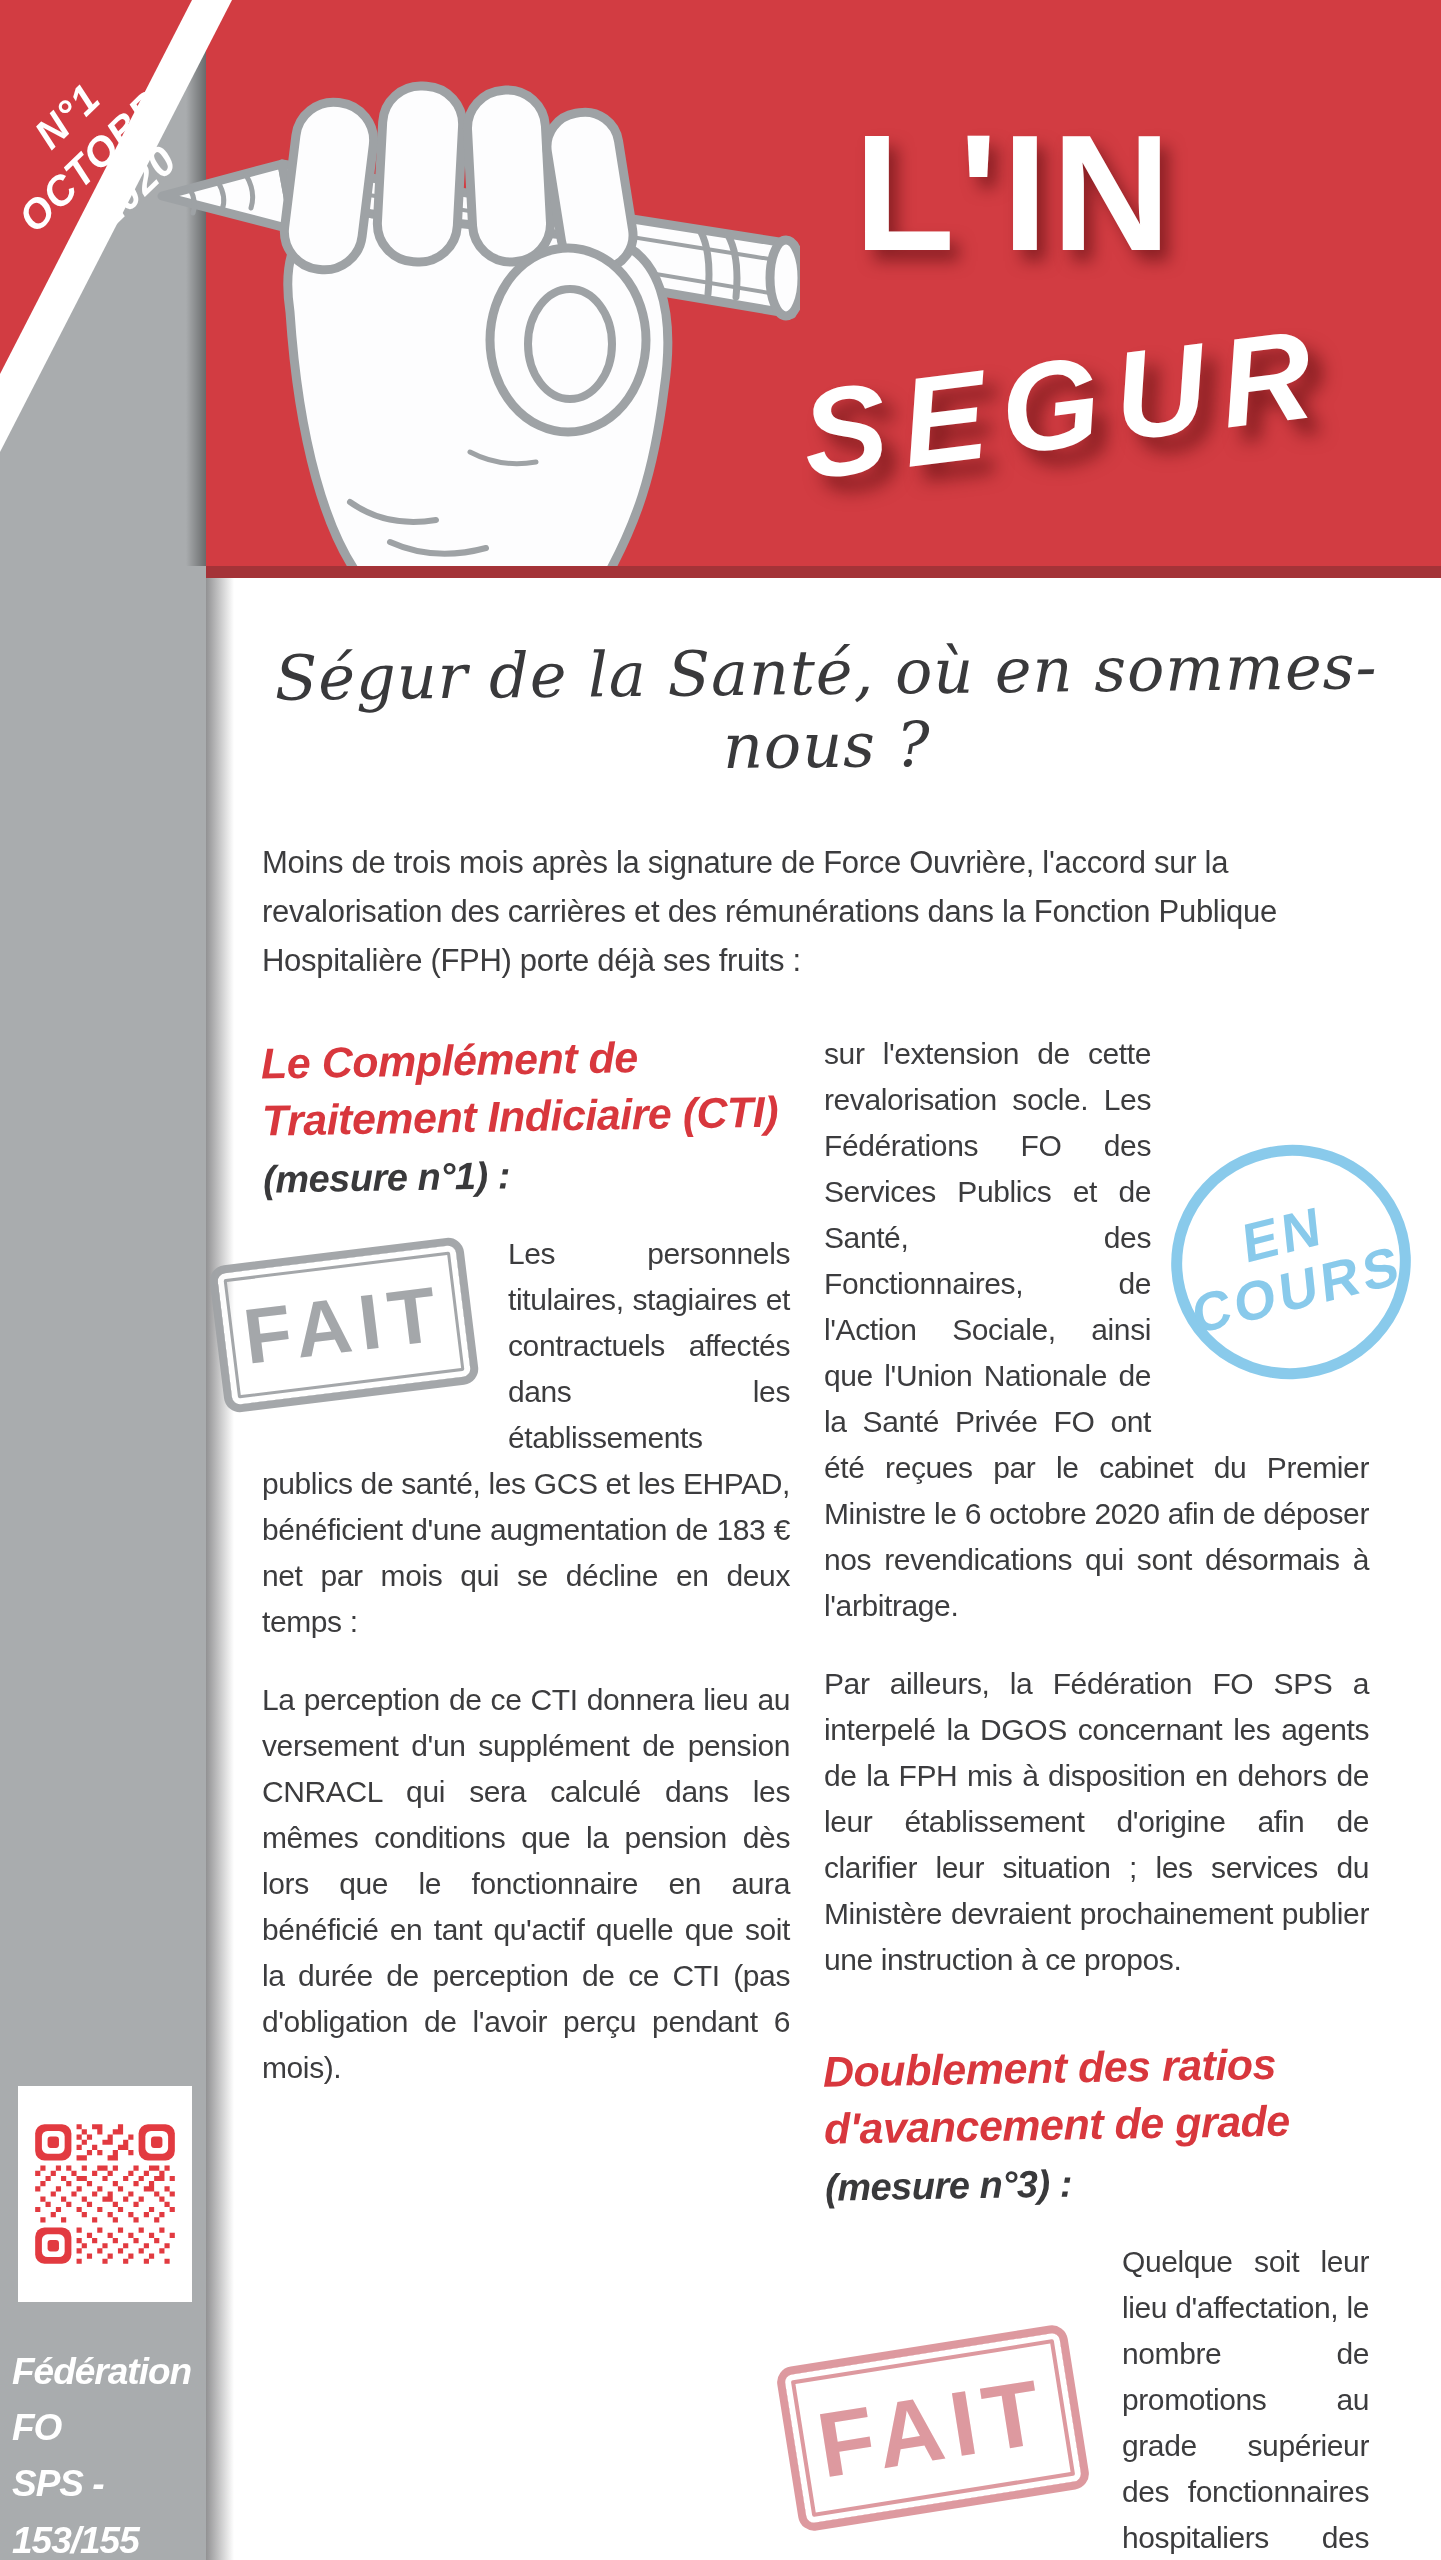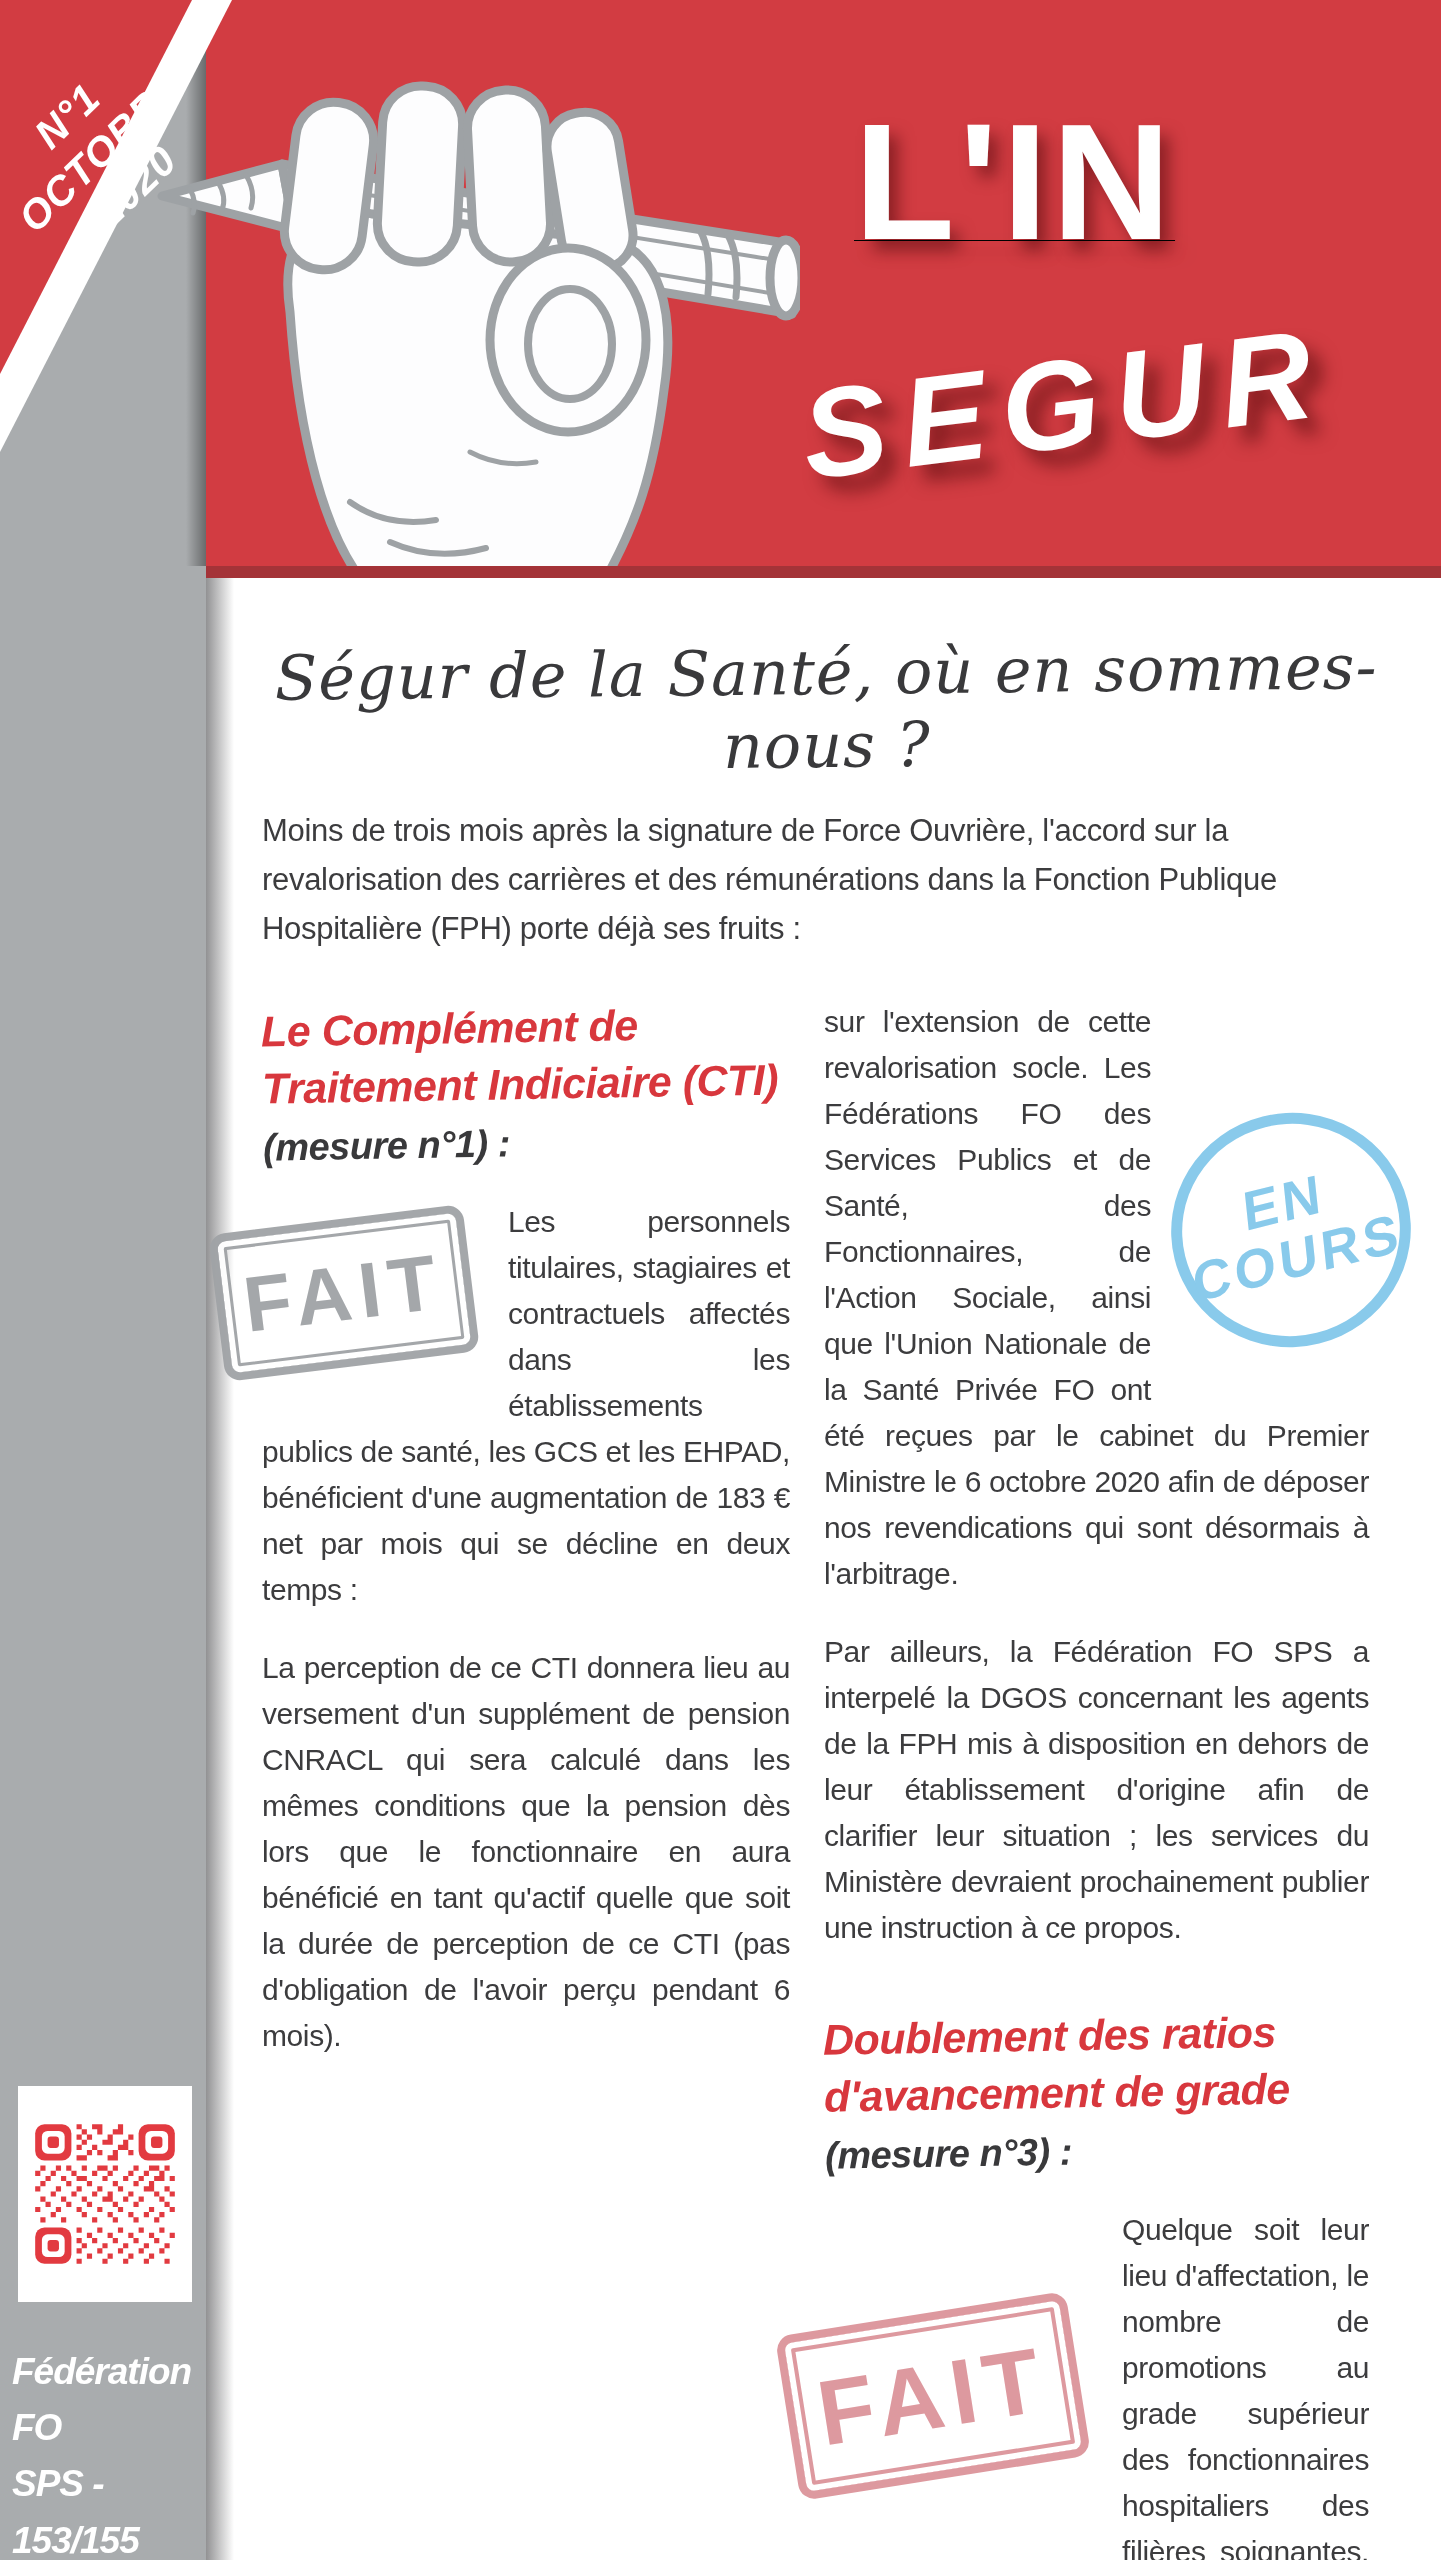--- a/index.html
+++ b/index.html
@@ -11,21 +11,21 @@
   
   .sidebar{position:absolute;left:0;top:0;width:206px;height:2560px;background:#A9ACAE;}
   
   .edge-shadow{position:absolute;left:206px;top:566px;width:28px;height:1994px;
     background:linear-gradient(to right,rgba(45,45,48,.52),rgba(45,45,48,0));}
   
   .banner{position:absolute;left:206px;top:0;width:1235px;height:566px;
     background:#D23C42;border-bottom:12px solid #A43338;}
   .banner::before{content:"";position:absolute;left:-20px;top:0;width:20px;height:100%;
     background:linear-gradient(to left,rgba(0,0,0,.38),rgba(0,0,0,0));}
-  .logo-line{position:absolute;left:648px;top:88px;white-space:nowrap;text-decoration:underline;}
+  .logo-line{position:absolute;left:648px;top:99px;white-space:nowrap;}
   .logo-prefix{font-size:165px;font-weight:700;color:#fff;letter-spacing:4px;
     text-shadow:9px 11px 16px rgba(80,10,12,.55);}
   .logo-sub{position:absolute;left:588px;top:364px;font-size:126px;font-weight:700;font-style:italic;
     color:#fff;letter-spacing:16px;transform:rotate(-7deg);transform-origin:left top;
     text-shadow:12px 16px 18px rgba(80,8,10,.6);}
   .fist{position:absolute;left:-66px;top:72px;width:660px;height:494px;overflow:hidden;}
   
   .corner{position:absolute;left:0;top:0;width:480px;height:480px;z-index:5;pointer-events:none;}
   .corner .white-band{position:absolute;left:0;top:0;width:480px;height:480px;background:#fff;
     clip-path:polygon(190px 0,232px 0,0 452px,0 368px);
@@ -33,21 +33,21 @@
   .corner .red-tri{position:absolute;left:0;top:0;width:480px;height:480px;background:#D23C42;
     clip-path:polygon(0 0,192px 0,0 374px);}
   .corner-text{position:absolute;left:-28px;top:78px;width:260px;text-align:center;
     transform:rotate(-44deg);color:#fff;font-weight:700;font-style:italic;
     font-size:41px;line-height:1.2;white-space:pre-line;letter-spacing:1px;}
   
   .content{position:absolute;left:234px;top:578px;width:1175px;}
   .page-title{margin:58px 0 0 10px;text-align:center;
     font-family:"DejaVu Serif",serif;font-style:italic;font-weight:400;
     font-size:62px;color:#39393B;transform:rotate(-.6deg);letter-spacing:1px;}
-  .intro{margin:24px 18px 0 28px;font-size:31px;line-height:49px;color:#3C3C3E;
+  .intro{margin:56px 18px 0 28px;font-size:31px;line-height:49px;color:#3C3C3E;
     letter-spacing:-.3px;}
   .columns{display:flex;margin:46px 0 0 28px;gap:34px;align-items:flex-start;}
   .col{width:528px;}
   .col.right{width:545px;}
   .col p{margin:0;font-size:30px;line-height:46px;color:#3C3C3E;text-align:justify;
     letter-spacing:-.4px;hyphens:auto;-webkit-hyphens:auto;}
   .sp{margin-top:32px !important;}
   h2.script{margin:0;font-size:43px;line-height:1.32;font-weight:700;font-style:italic;
     color:#D8373D;transform:rotate(-1deg);letter-spacing:-.5px;}
   h2.script .dark{color:#39393B;font-size:38px;}

